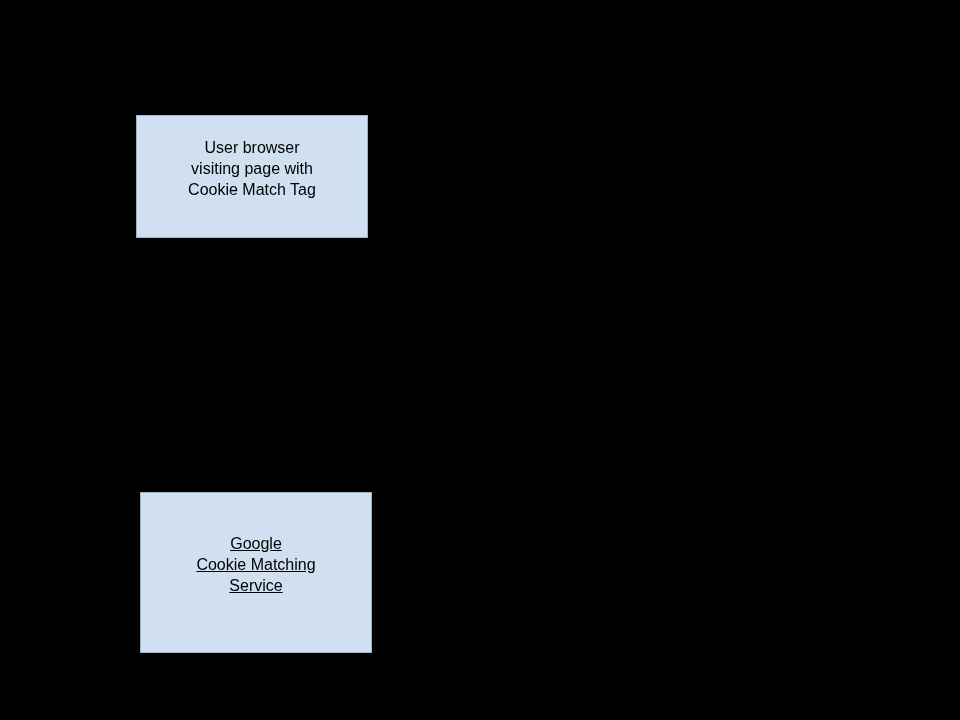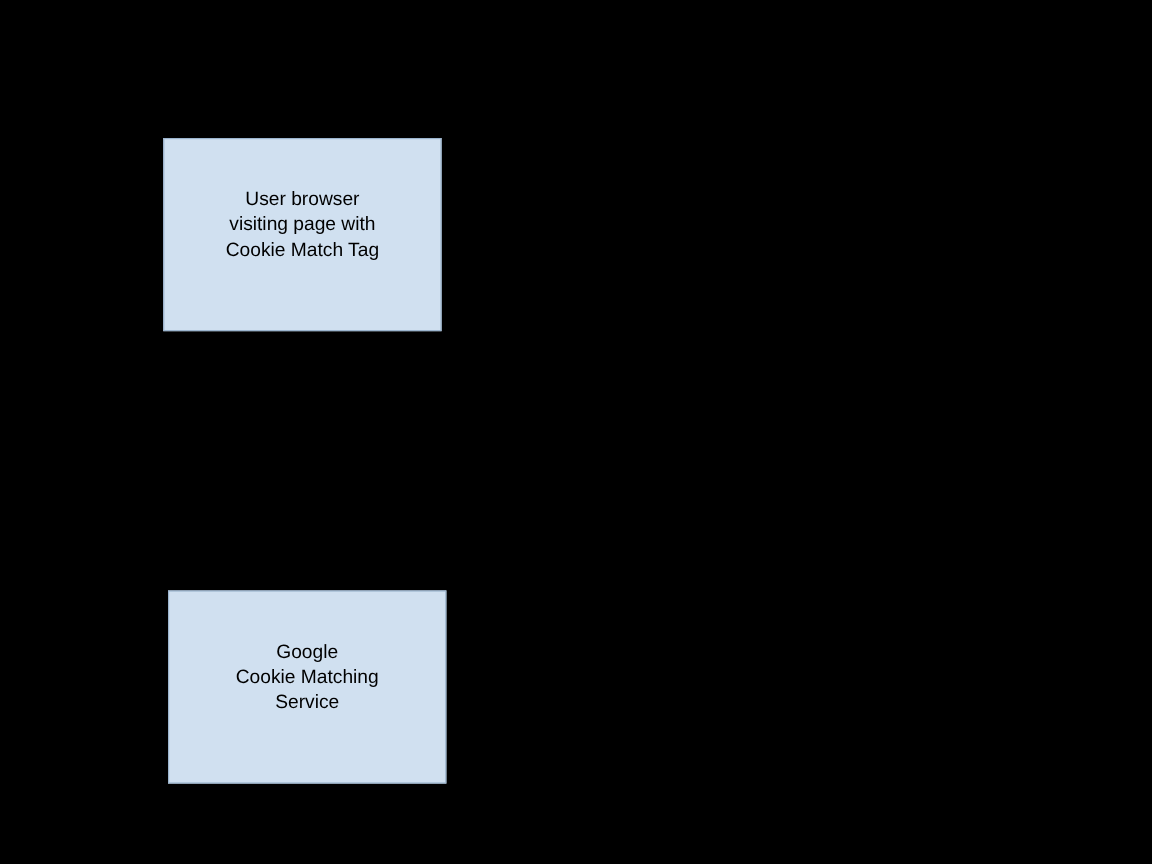--- a/index.html
+++ b/index.html
@@ -42,26 +42,26 @@
     position: relative;
     top: -8px;
     padding: 0 6px;
   }
 </style>
 </head>
 <body style="background: rgb(0, 0, 0);">
 
 <div id="diagram-canvas" style="width: 960px; height: 720px; background: rgb(0, 0, 0);">
 
-  <div class="node-box" style="left: 136px; top: 115px; width: 232px; height: 161px; background: rgb(208, 224, 240); border-color: rgb(155, 180, 206); color: rgb(0, 0, 0);">
+  <div class="node-box" style="left: 136px; top: 115px; width: 232px; height: 123px; background: rgb(208, 224, 240); border-color: rgb(155, 180, 206); color: rgb(0, 0, 0);">
     <span class="node-label">User browser
 visiting page with
 Cookie Match Tag</span>
   </div>
 
 
-  <div class="node-box" style="left: 140px; top: 492px; width: 232px; height: 161px; background: rgb(208, 224, 240); border-color: rgb(155, 180, 206); color: rgb(0, 0, 0);">
+  <div class="node-box" style="left: 140px; top: 492px; width: 232px; height: 161px; background: rgb(208, 224, 240); border-color: rgb(155, 180, 206); color: rgb(0, 0, 0); text-decoration: underline;">
     <span class="node-label">Google
 Cookie Matching
 Service</span>
   </div>
 
 </div>
 
 </body></html>

